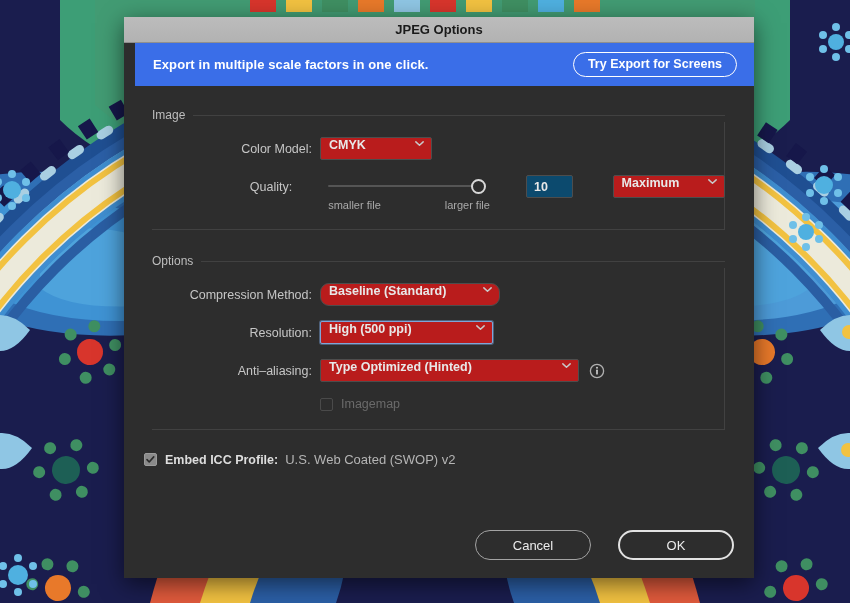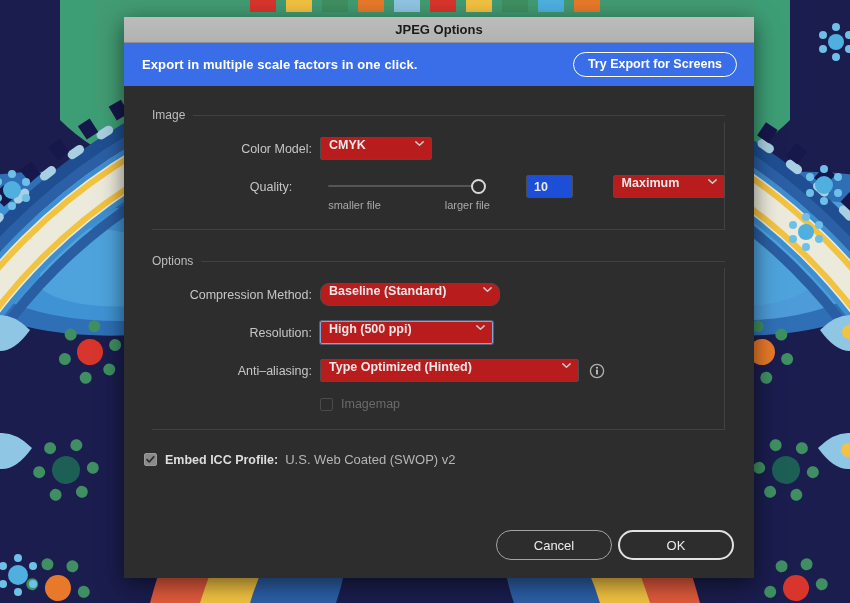--- a/index.html
+++ b/index.html
@@ -50,20 +50,21 @@
   }
 
   .promo-banner {
     height: 43px;
     background: #3a6ee8;
     display: flex;
     align-items: center;
     justify-content: space-between;
     padding: 0 17px 0 18px;
     box-sizing: border-box;
+    margin-left: 11px;
   }
   .promo-text {
     color: #ffffff;
     font-size: 13px;
     font-weight: bold;
     letter-spacing: 0.1px;
   }
   .promo-button {
     border: 1px solid #ffffff;
     border-radius: 13px;
@@ -171,21 +172,21 @@
     cursor: pointer;
   }
   .slider-caption {
     color: #a9a9a9;
     font-size: 11px;
     position: absolute;
   }
 
   
   .numfield {
-    background: #1d4ed8;
+    background: #0c4a6e;
     border: 1px solid #4d4d4d;
     border-radius: 2px;
     color: #e8e8e8;
     font-size: 12.5px;
     font-weight: bold;
     height: 23px;
     width: 52px;
     box-sizing: border-box;
     display: flex;
     align-items: center;
@@ -238,21 +239,21 @@
     cursor: pointer;
   }
   .info-icon svg { display: block; }
 
   
   .footer {
     position: absolute;
     right: 20px;
     bottom: 19px;
     display: flex;
-    gap: 6px;
+    gap: 27px;
   }
   .btn {
     min-width: 116px;
     height: 30px;
     border-radius: 15px;
     background: #2d2d2d;
     border: 1px solid #a3a3a3;
     color: #ececec;
     font-size: 13px;
     display: flex;

